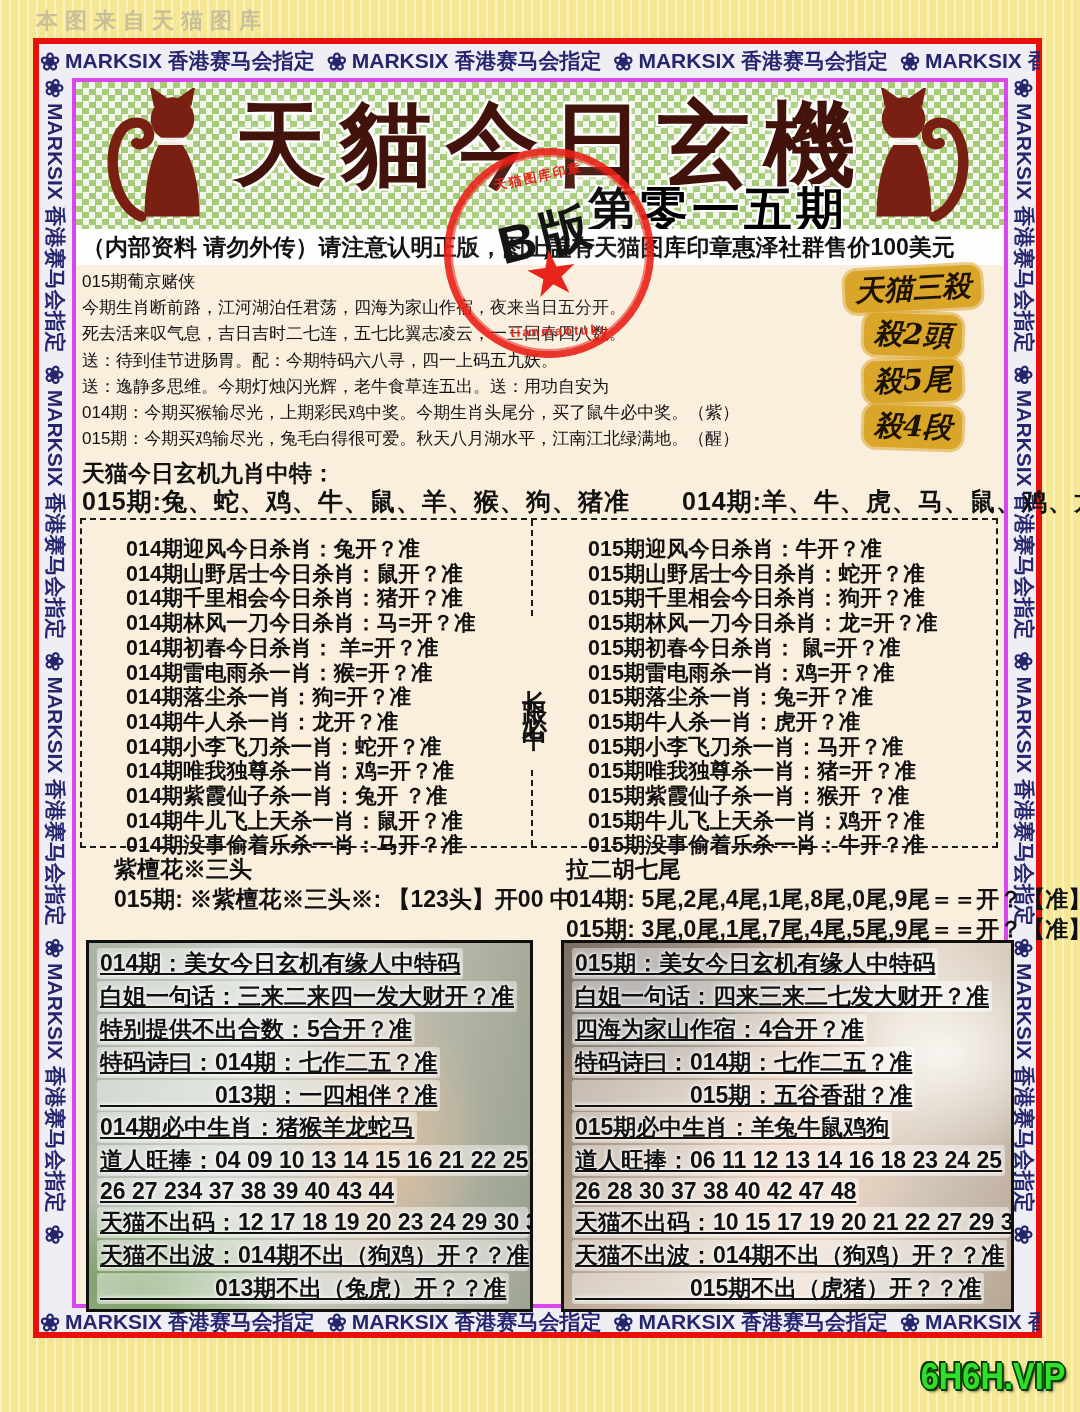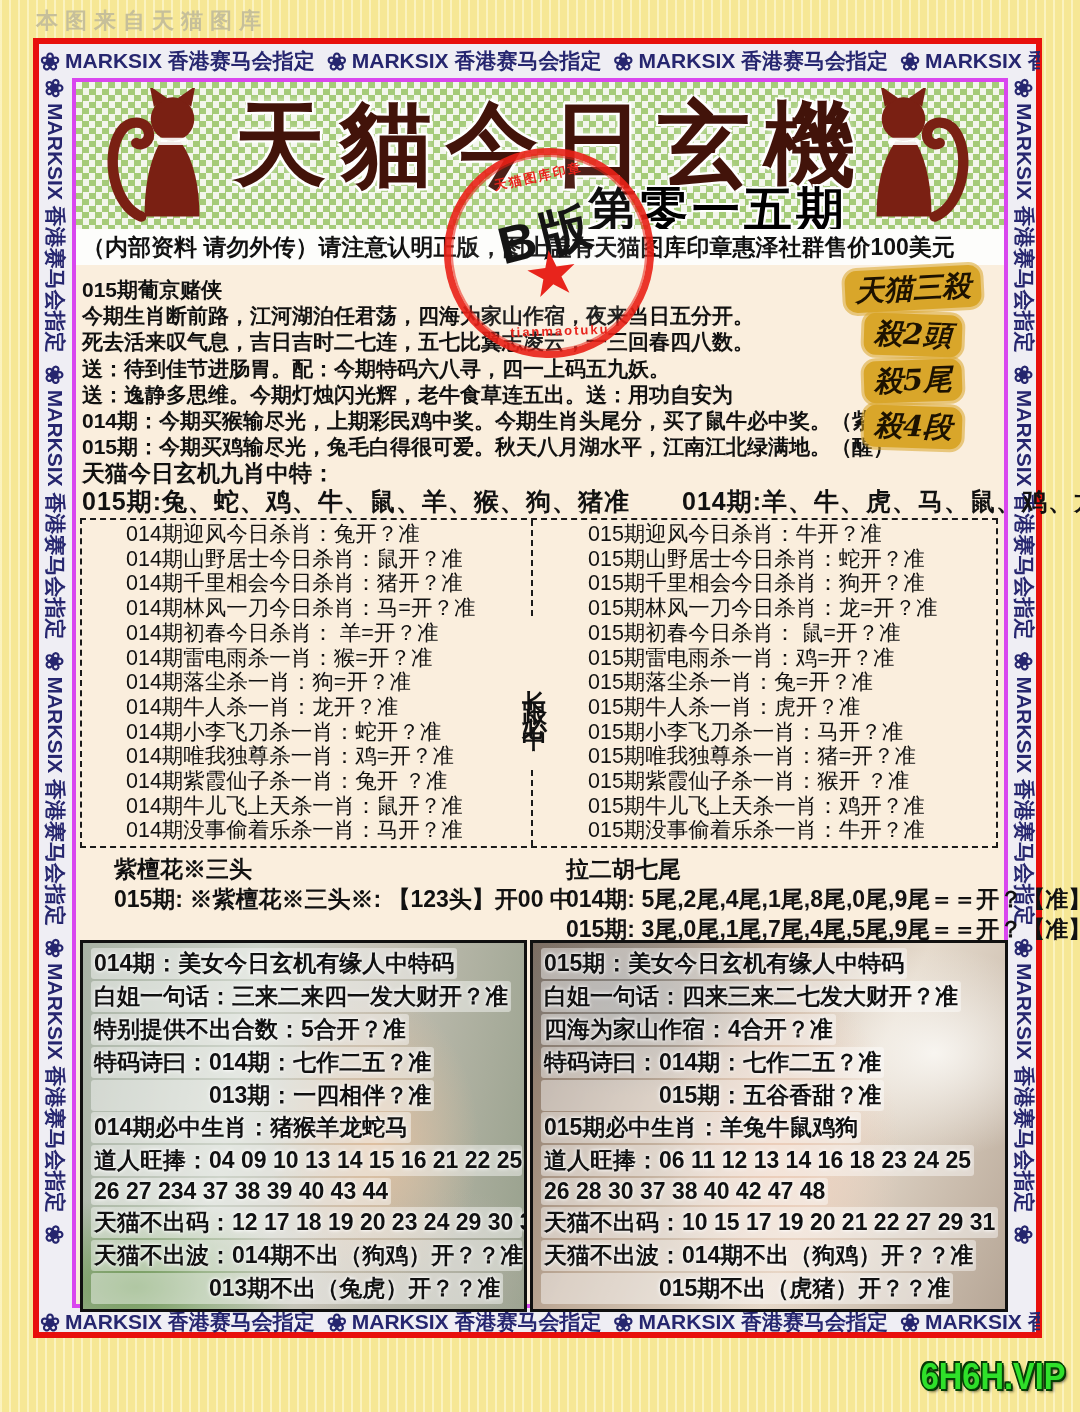--- a/index.html
+++ b/index.html
@@ -57,54 +57,54 @@
     font-size:62px;color:#e8241c;line-height:62px;}
   .ringtxt{position:absolute;width:100%;text-align:center;color:#e8241c;font-size:13px;
     font-weight:bold;letter-spacing:2px;}
   #ring-top{top:12px;transform:rotate(-4deg);}
   #ring-bottom{bottom:12px;transform:rotate(6deg);}
   
   #notice{left:0;top:147px;width:928px;height:36px;background:#fdfdfb;
     display:flex;justify-content:flex-start;align-items:center;
     font-size:23px;font-weight:bold;padding:16px 6px;box-sizing:border-box;white-space:nowrap;}
   
-  #poem{left:6px;top:195px;width:760px;font-size:21px;line-height:26.2px;font-weight:700;
+  #poem{left:6px;top:187px;width:760px;font-size:17px;line-height:26.2px;font-weight:400;
     white-space:nowrap;}
   
   #badges{right:0px;top:186px;width:182px;display:flex;flex-direction:column;
     align-items:center;}
   .badge{background:#d9a62a;border-radius:12px;padding:1px 10px;margin-bottom:4px;
     font-size:29px;font-weight:900;font-style:italic;color:#1d1200;
     font-family:"DejaVu Serif","Liberation Serif",serif;
     box-shadow:0 0 0 3px rgba(217,166,42,.55);transform:rotate(-3deg);white-space:nowrap;}
   .badge:nth-child(2){transform:rotate(2deg);}
   .badge:nth-child(3){transform:rotate(-2deg);}
   .badge:nth-child(4){transform:rotate(2deg);}
   
   #ninexiao{left:6px;top:377px;width:920px;white-space:nowrap;}
   #ninexiao .h{font-size:23px;font-weight:bold;line-height:28px;}
   #ninexiao .l{font-size:25px;font-weight:900;line-height:28px;letter-spacing:1px;}
   
   #killbox{left:4px;top:436px;width:918px;height:330px;border:2px dashed #1a1a1a;
     box-sizing:border-box;}
-  .kcol{position:absolute;top:2px;font-size:21.5px;font-weight:normal;line-height:24.7px;
+  .kcol{position:absolute;top:17px;font-size:21.5px;font-weight:bold;line-height:24.7px;
     white-space:nowrap;}
   #kcol-left{left:44px;}
   #kcol-right{left:506px;}
   #kdivider{position:absolute;left:449px;top:0;height:100%;border-left:2px dashed #1a1a1a;}
   #longgen{position:absolute;left:430px;top:100px;width:40px;height:146px;background:#faeedd;
     z-index:2;writing-mode:vertical-rl;text-orientation:upright;font-size:25px;font-weight:900;
     letter-spacing:12px;text-align:center;}
   
   #subsec{left:6px;top:772px;width:920px;display:grid;grid-template-columns:452px 1fr;
     white-space:nowrap;margin-left:32px;}
   .sub-h{font-size:23px;font-weight:bold;line-height:30px;}
   .sub-r{font-size:23px;font-weight:bold;line-height:30px;}
   
-  #photos{left:4px;top:858px;width:928px;height:372px;display:flex;gap:3px;}
+  #photos{left:10px;top:858px;width:928px;height:372px;display:flex;gap:28px;text-decoration:underline;}
   .pbox{border:3px solid #101010;box-sizing:border-box;height:372px;
     padding:5px 8px;display:flex;flex-direction:column;justify-content:space-between;
     font-size:23px;font-weight:bold;overflow:hidden;}
   #pbox-left{width:447px;
     background:
      radial-gradient(150px 220px at 66% 55%, rgba(224,192,160,.95), rgba(224,192,160,0) 70%),
      radial-gradient(230px 130px at 12% 94%, rgba(92,142,62,.8), rgba(92,142,62,0) 70%),
      radial-gradient(200px 120px at 80% 90%, rgba(180,178,166,.8), rgba(180,178,166,0) 70%),
      linear-gradient(100deg,#a8b2a4 0%,#ced4ca 35%,#c4c0b4 60%,#97a08c 100%);}
   #pbox-right{flex:1;

